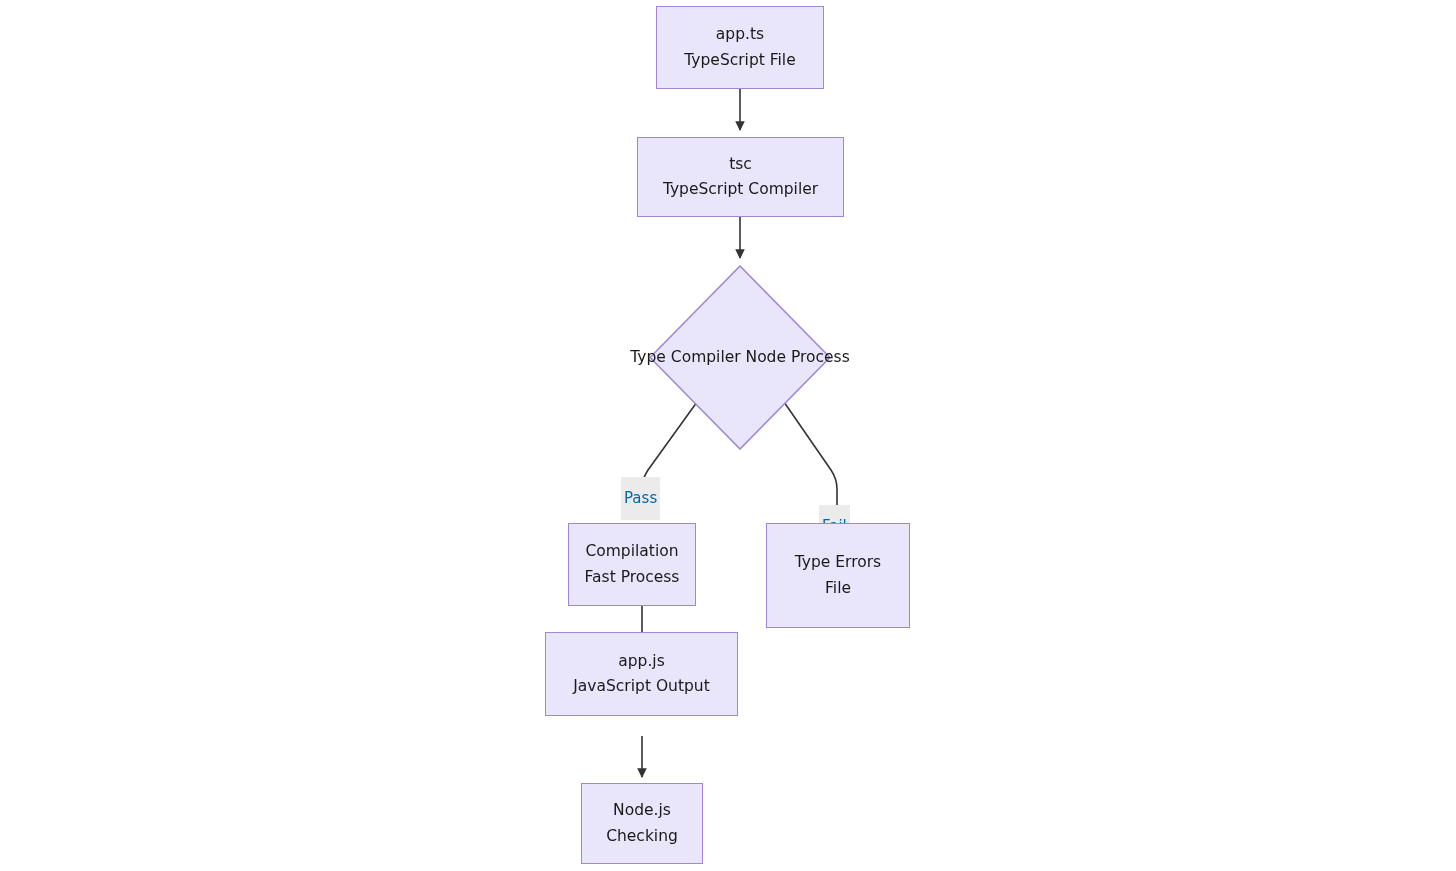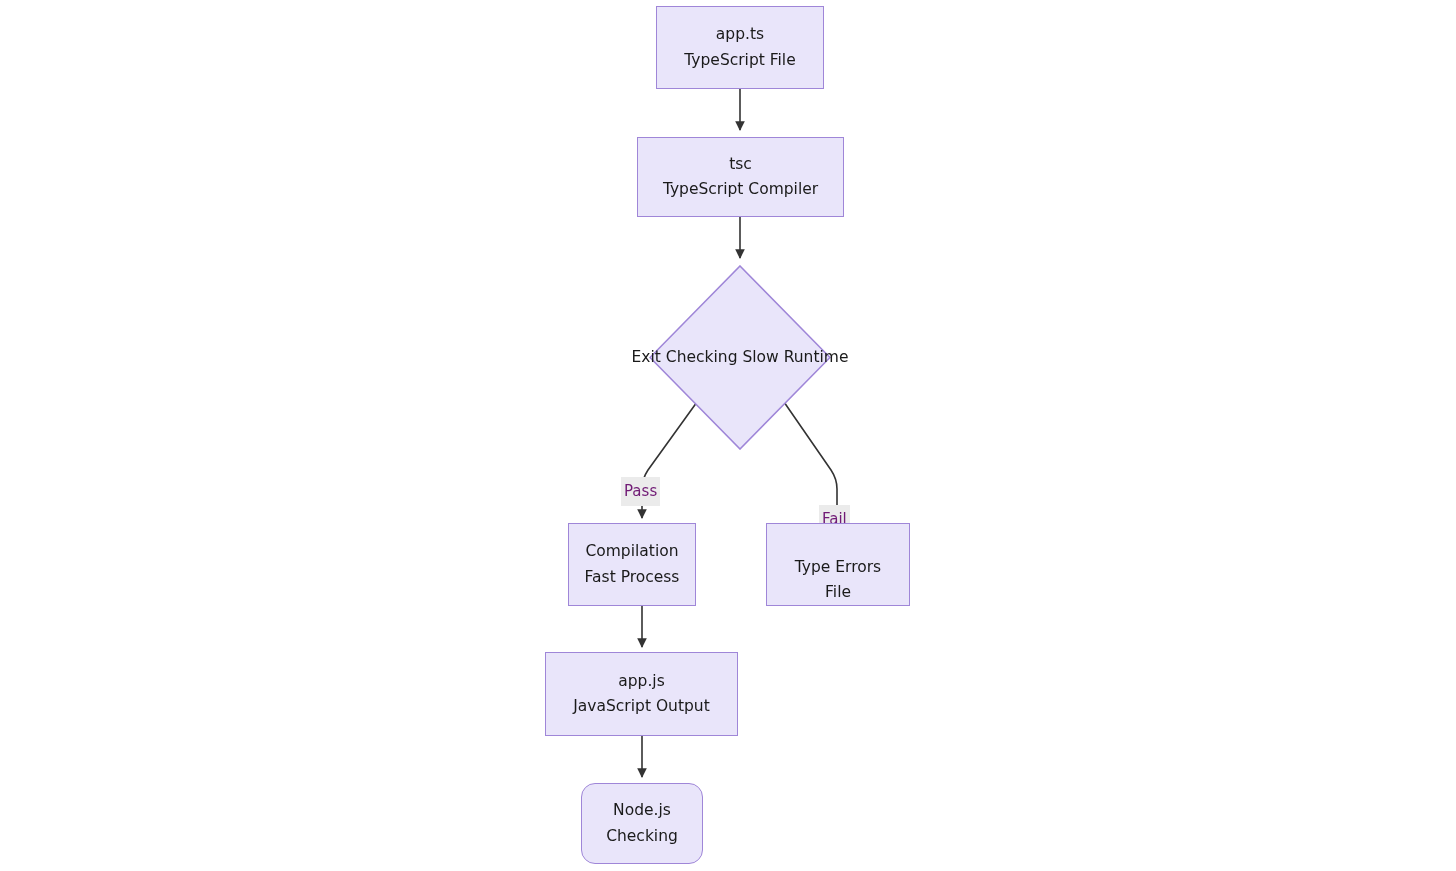--- a/index.html
+++ b/index.html
@@ -62,24 +62,24 @@
     z-index: 2;
     text-align: center;
     color: #1a1a1a;
     font-size: 15.5px;
     line-height: 1.62;
     white-space: nowrap;
   }
   .edge-label {
     position: absolute;
     background: #ebebeb;
-    color: #701a75;
+    color: #0369a1;
     font-size: 15px;
     line-height: 1.25;
-    padding: 5px 3px;
+    padding: 12px 3px;
     white-space: nowrap;
   }
 </style>
 </head>
 <body>
 
 <div id="flow-canvas">
 
   <svg class="edges-layer" viewBox="0 0 1456 871" width="1456" height="871" xmlns="http://www.w3.org/2000/svg">
     <defs>
@@ -109,42 +109,42 @@
   <div class="node" style="left:637px; top:137px; width:207px; height:80px;">
     <span class="line">tsc</span>
     <span class="line">TypeScript Compiler</span>
   </div>
 
   <div class="decision" style="left:649px; top:265px; width:182px; height:185px;">
     <svg class="diamond-shape" viewBox="0 0 182 185" preserveAspectRatio="none" xmlns="http://www.w3.org/2000/svg">
       <polygon points="91,1 181,92.5 91,184 1,92.5" fill="#e9e5fa" stroke="#9f86d8" stroke-width="1.6"></polygon>
     </svg>
     <div class="decision-text">
-      <span class="line">Exit Checking</span>
-      <span class="line">Slow Runtime</span>
+      <span class="line">Type Compiler</span>
+      <span class="line">Node Process</span>
     </div>
   </div>
 
   <div class="edge-label" style="left:621px; top:477px;">Pass</div>
 
   <div class="edge-label" style="left:819px; top:477px;margin-top:28px;">Fail</div>
 
   <div class="node" style="left:568px; top:523px; width:128px; height:83px;">
     <span class="line">Compilation</span>
     <span class="line">Fast Process</span>
   </div>
 
-  <div class="node" style="left:766px; top:523px; width:144px; height:83px;justify-content:flex-end;">
+  <div class="node" style="left:766px; top:523px; width:144px; height:105px;">
     <span class="line">Type Errors</span>
     <span class="line">File</span>
   </div>
 
-  <div class="node" style="left:545px; top:652px; width:193px; height:84px;">
+  <div class="node" style="left:545px; top:632px; width:193px; height:84px;">
     <span class="line">app.js</span>
     <span class="line">JavaScript Output</span>
   </div>
 
-  <div class="node" style="left:581px; top:783px; width:122px; height:81px;border-radius:14px;">
+  <div class="node" style="left:581px; top:783px; width:122px; height:81px;">
     <span class="line">Node.js</span>
     <span class="line">Checking</span>
   </div>
 
 </div>
 
 </body></html>

